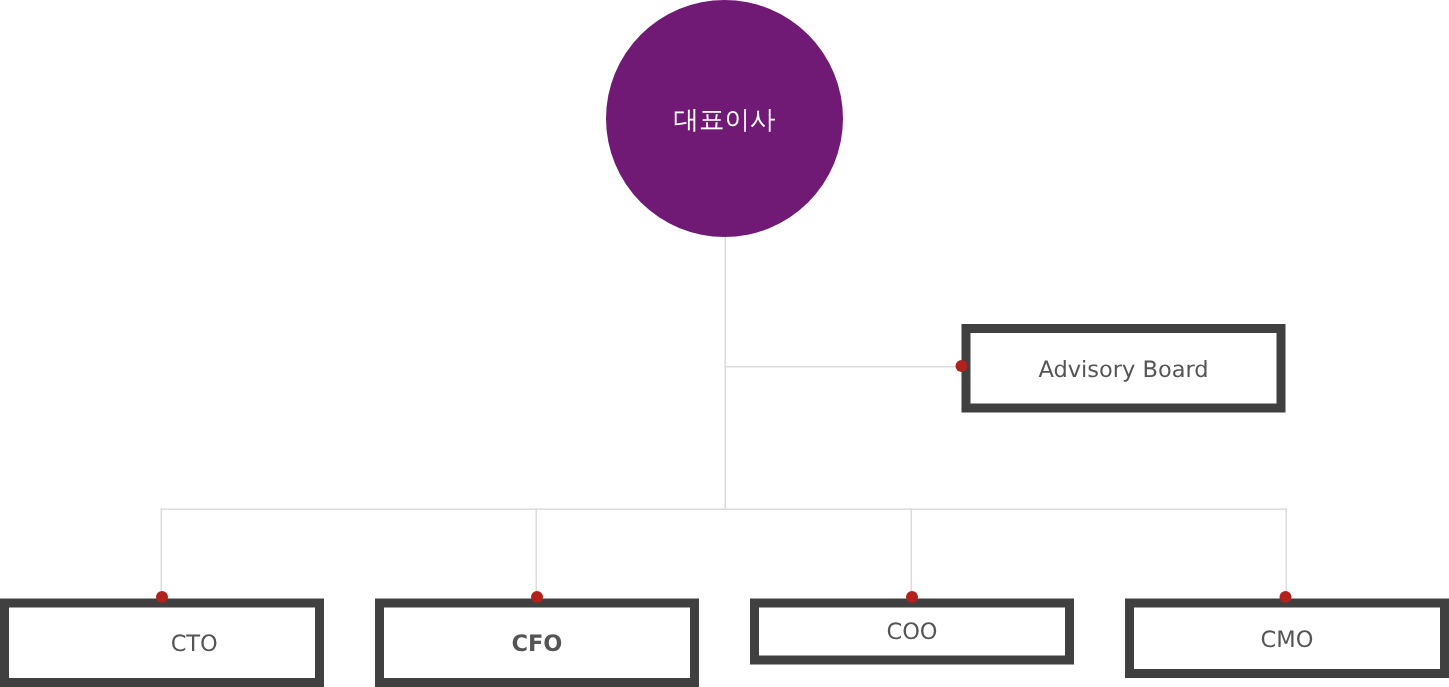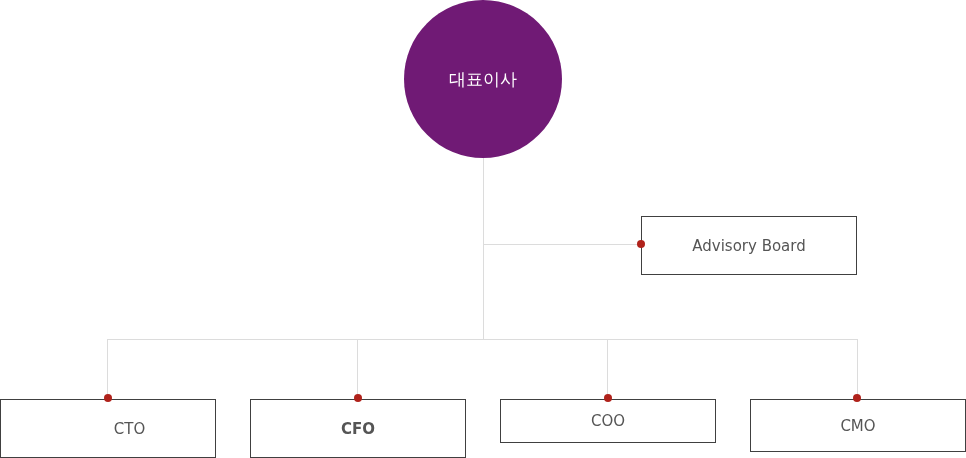--- a/index.html
+++ b/index.html
@@ -2,21 +2,21 @@
 <html><head>
 <meta charset="utf-8">
 <style>
   html, body { margin:0; padding:0; background:#ffffff; }
   body { width:966px; height:458px; position:relative; overflow:hidden;
          font-family:"DejaVu Sans","Liberation Sans",sans-serif; }
   .ceo { position:absolute; left:404px; top:0px; width:158px; height:158px; border-radius:50%;
          background:#701a75; display:flex; align-items:center; justify-content:center;
          color:#ffffff; font-size:17px; }
   .line { position:absolute; background:#dcdcdc; }
-  .box { position:absolute; box-sizing:border-box; border:1px solid #404040; background:#fff;
+  .box { position:absolute; box-sizing:border-box; border:6px solid #404040; background:#fff;
          display:flex; align-items:center; justify-content:center; color:#555555; font-size:15px; }
   .dot { position:absolute; width:8px; height:8px; border-radius:50%; background:#b0221b; }
 </style>
 </head>
 <body>
 
 <div class="ceo">
   <span>대표이사</span>
 </div>
 

